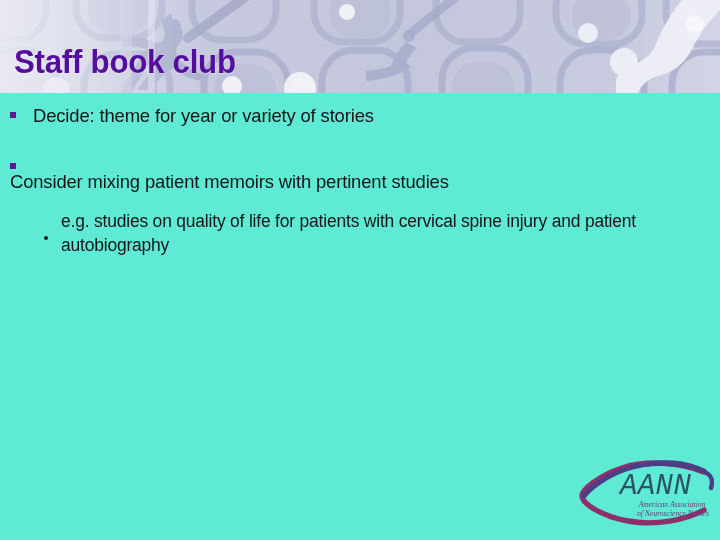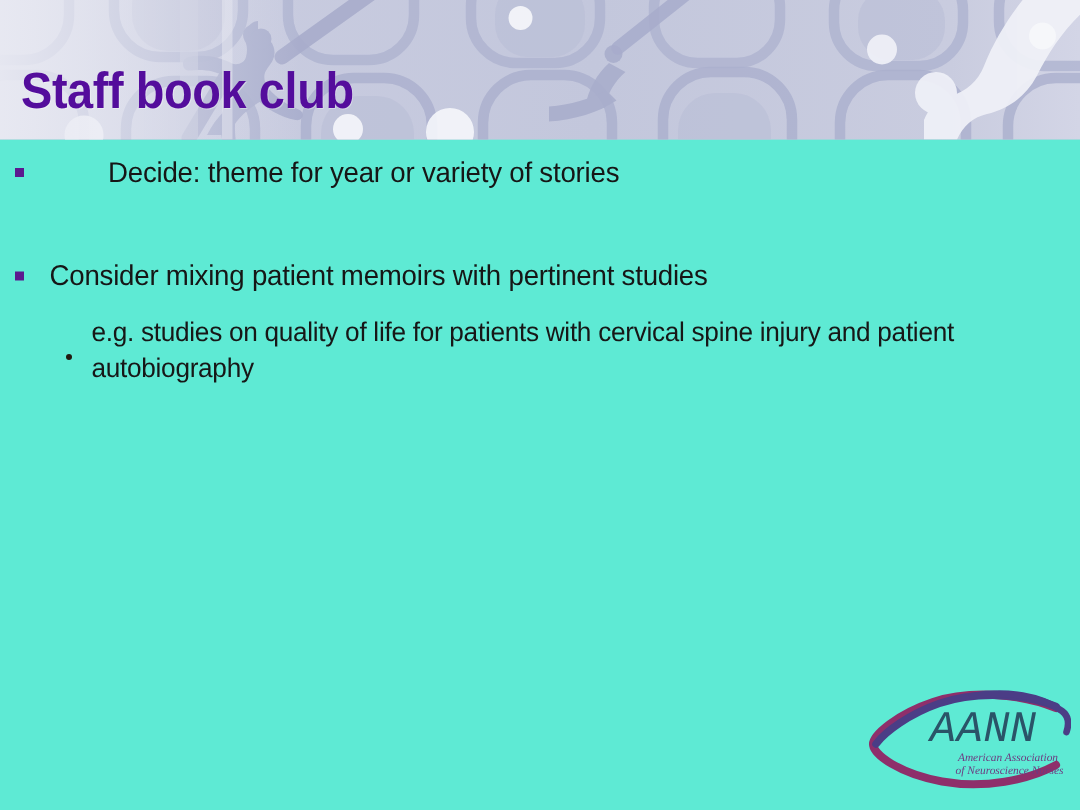--- a/index.html
+++ b/index.html
@@ -252,26 +252,26 @@
 
         <rect x="0" y="0" width="200" height="93" fill="url(#leftFade)"></rect>
       </g>
     </svg>
   </div>
 
   <h1 class="slide-title">Staff book club</h1>
 
   <div class="body-area">
 
-    <div class="bullet-l1" style="top: 10px; gap: 39px;">
+    <div class="bullet-l1" style="top: 10px;">
       <span class="marker"></span>
       <span class="text">Decide: theme for year or variety of stories</span>
     </div>
 
-    <div class="bullet-l1" style="top: 79px;">
+    <div class="bullet-l1" style="top: 61px; flex-direction: column;">
       <span class="marker"></span>
       <span class="text">Consider mixing patient memoirs with pertinent studies</span>
     </div>
 
     <div class="bullet-l2" style="top: 116px;">
       <span class="marker-dot"></span>
       <span class="text">e.g. studies on quality of life for patients with cervical spine injury and patient autobiography</span>
     </div>
 
   </div>

